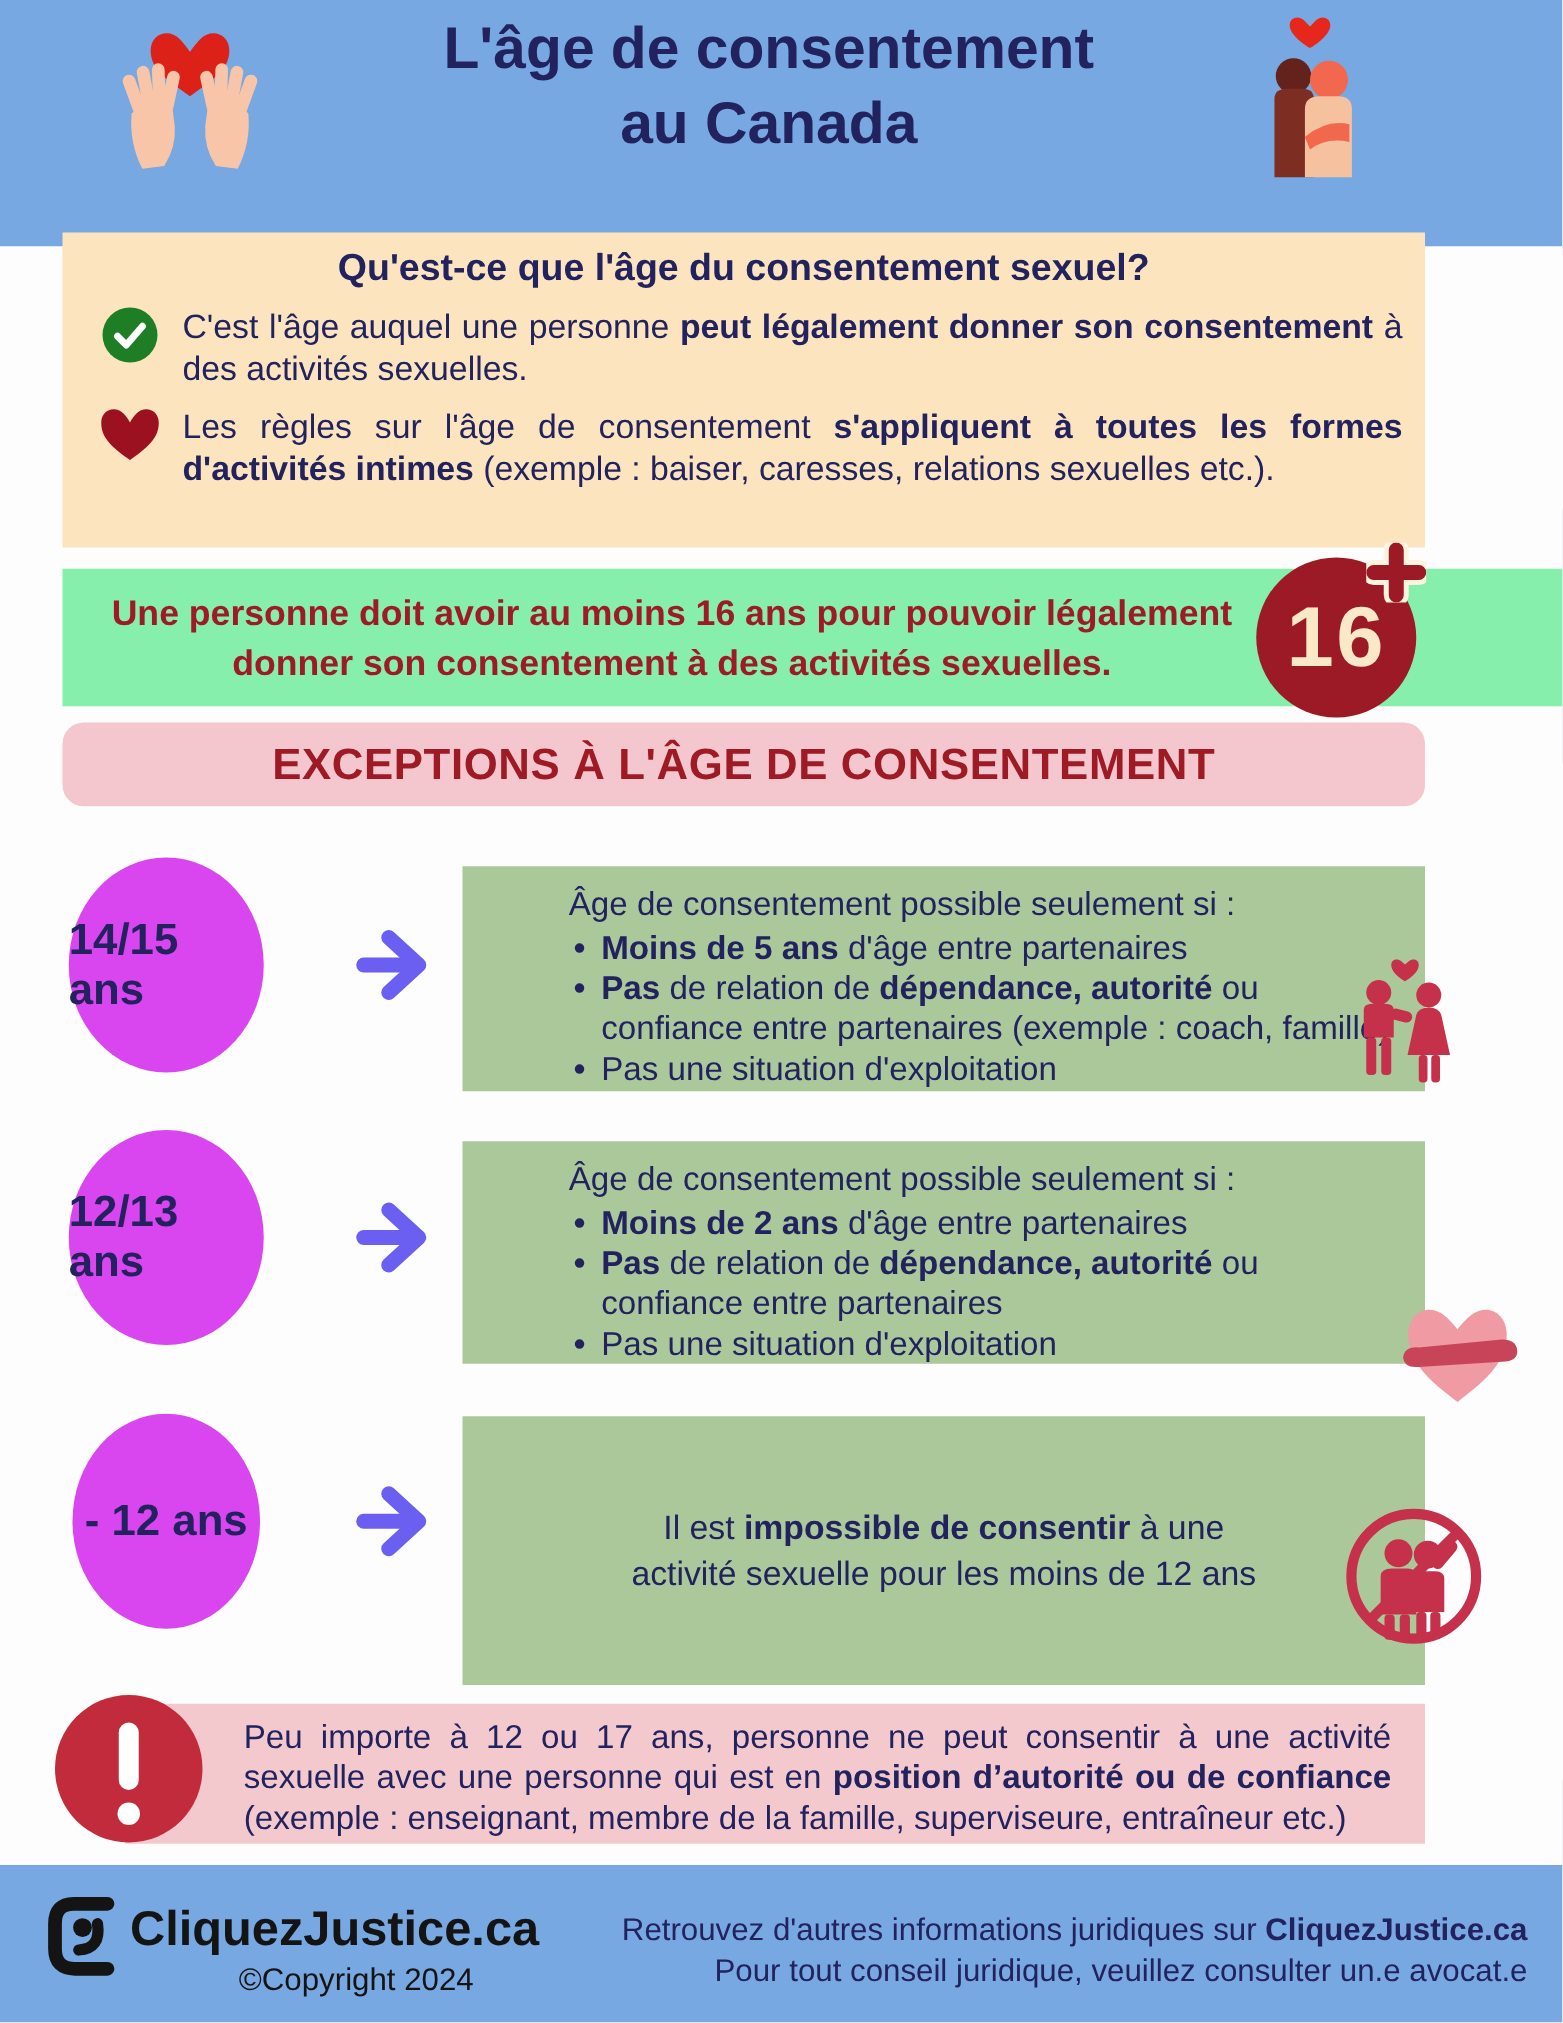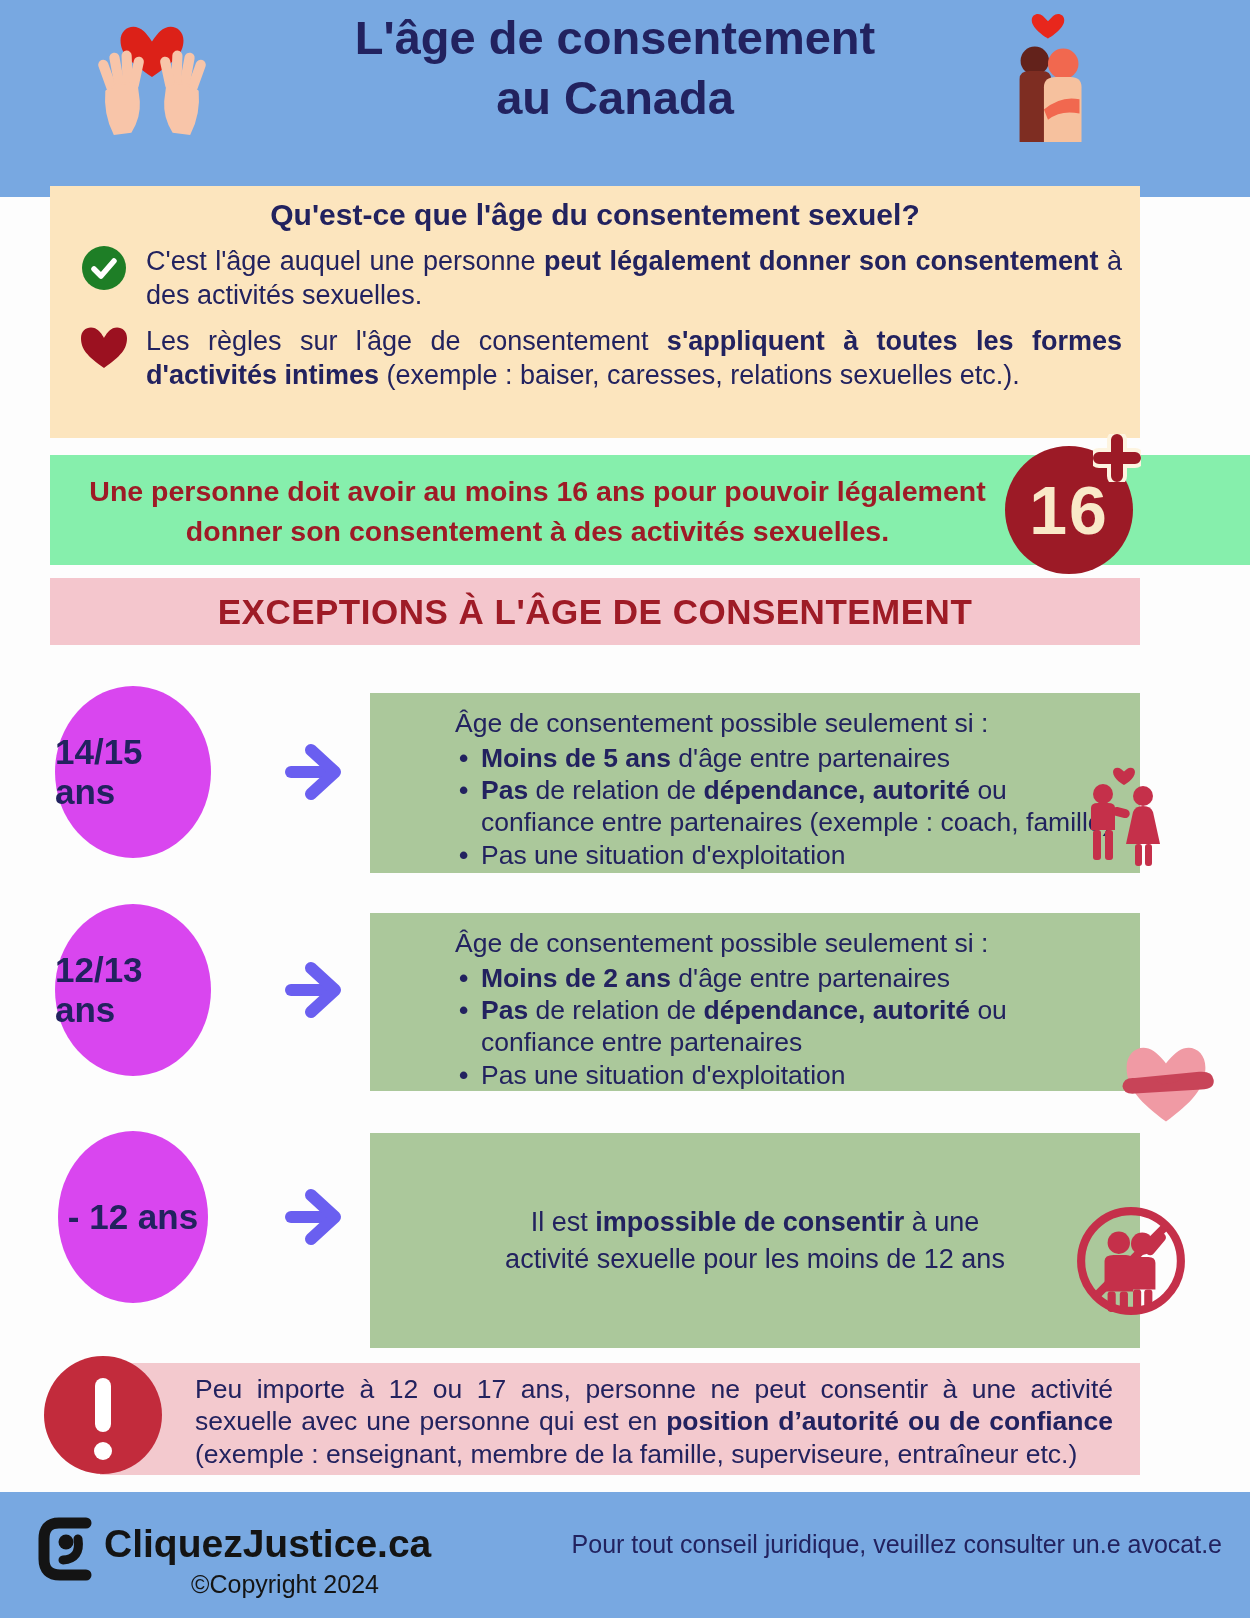--- a/index.html
+++ b/index.html
@@ -31,21 +31,21 @@
     font-size:28.5px; font-weight:bold; color:#9E1B26; line-height:1.4; }
   .badge16 { position:absolute; left:955px; top:-9px; width:128px; height:128px; }
   .badge-circle { position:absolute; inset:0; background:#9C1A26; border-radius:50%;
     display:flex; align-items:center; justify-content:center;
     font-size:68px; font-weight:bold; color:#F9E9C8; letter-spacing:2px; }
   .badge-plus { position:absolute; right:-8px; top:-12px; width:48px; height:48px; }
 
   
   .banner { position:absolute; left:50px; top:578px; width:1090px; height:67px; background:#F4C6CD;
     display:flex; align-items:center; justify-content:center;
-    font-size:35px; font-weight:bold; color:#9E1B26; letter-spacing:0.5px; }
+    font-size:35px; font-weight:bold; color:#9E1B26; letter-spacing:0.5px;border-radius:17px; }
 
   
   .age-circle { position:absolute; background:#d946ef; border-radius:50%;
     display:flex; align-items:center; justify-content:center;
     font-size:35px; font-weight:bold; color:#22225F; }
   .c1 { left:55px; top:686px; width:156px; height:172px; }
   .c2 { left:55px; top:904px; width:156px; height:172px; }
   .c3 { left:58px; top:1131px; width:150px; height:172px; }
   .arrow { position:absolute; width:62px; height:62px; }
   .a1 { left:284px; top:741px; } .a2 { left:284px; top:959px; } .a3 { left:284px; top:1186px; }
@@ -237,17 +237,18 @@
 
   <div class="footer">
     <svg class="logo-mark" viewBox="0 0 60 70">
       <path d="M52 9 H25 Q10 9 10 25 V45 Q10 61 26 61 H52" fill="none" stroke="#141414" stroke-width="11" stroke-linecap="round"></path>
       <circle cx="32" cy="28" r="7.5" fill="#141414"></circle>
       <path d="M44 25 Q47 45 29 46" fill="none" stroke="#141414" stroke-width="9" stroke-linecap="round"></path>
     </svg>
     <div class="logo-text">CliquezJustice.ca</div>
     <div class="logo-copy">©Copyright 2024</div>
     <div class="footer-right">
+      <div><span>Retrouvez d'autres informations juridiques sur </span><b>CliquezJustice.ca</b></div>
       <div>Pour tout conseil juridique, veuillez consulter un.e avocat.e</div>
     </div>
   </div>
 
 </div>
 
 </body></html>

